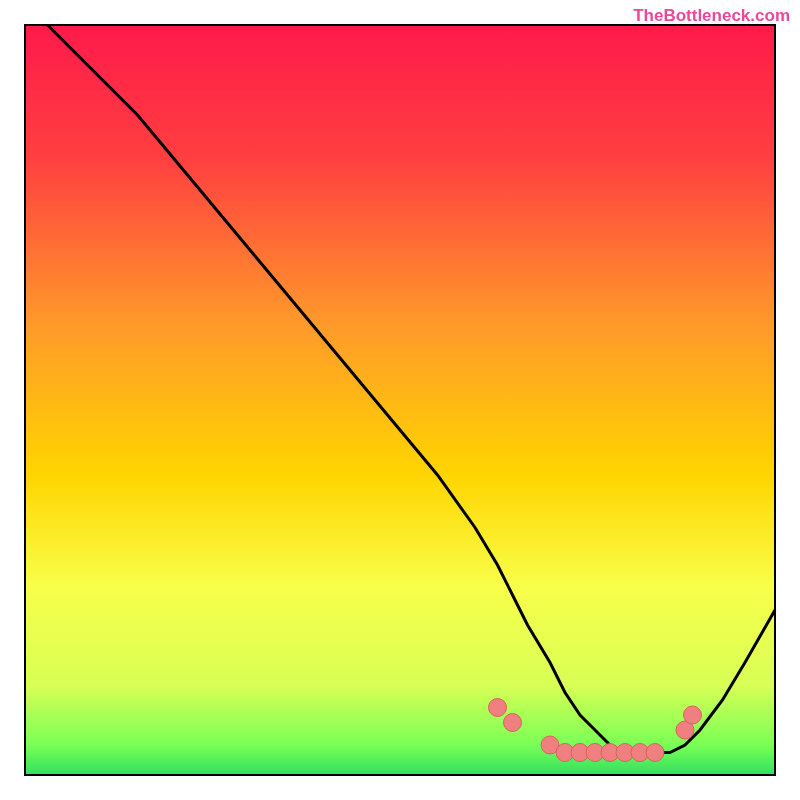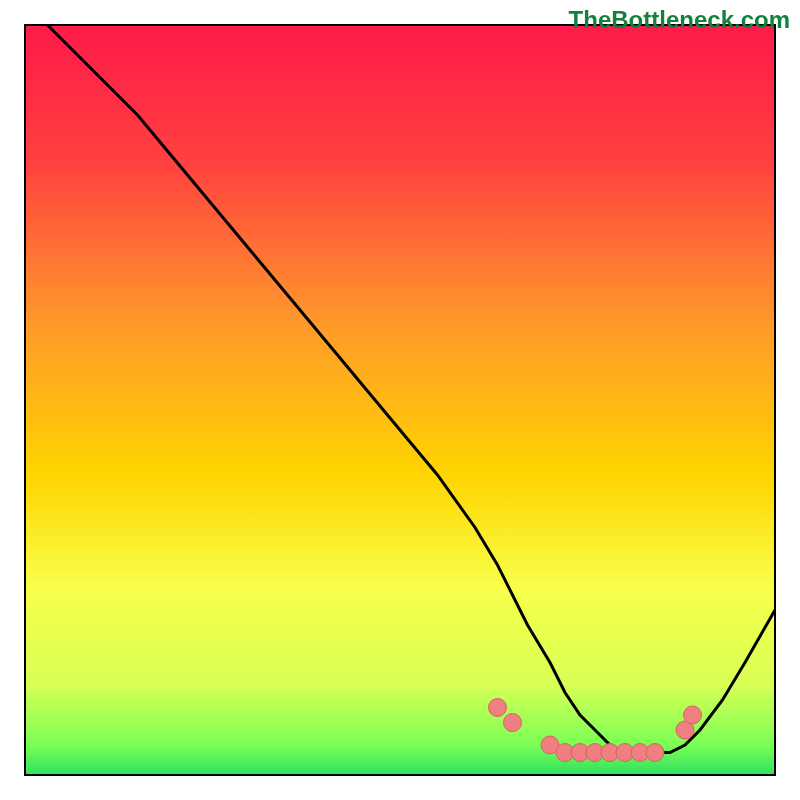--- a/index.html
+++ b/index.html
@@ -14,23 +14,23 @@
     position: absolute;
     top: 0;
     left: 0;
     width: 800px;
     height: 800px;
   }
   .watermark {
     position: absolute;
     top: 6px;
     right: 10px;
-    font-size: 24px;
+    font-size: 17px;
     font-weight: bold;
-    color: #15803d;
+    color: #ec4899;
     font-family: Arial, sans-serif;
   }
   svg {
     display: block;
   }
 </style>
 </head>
 <body>
 
 <div class="chart-container">

